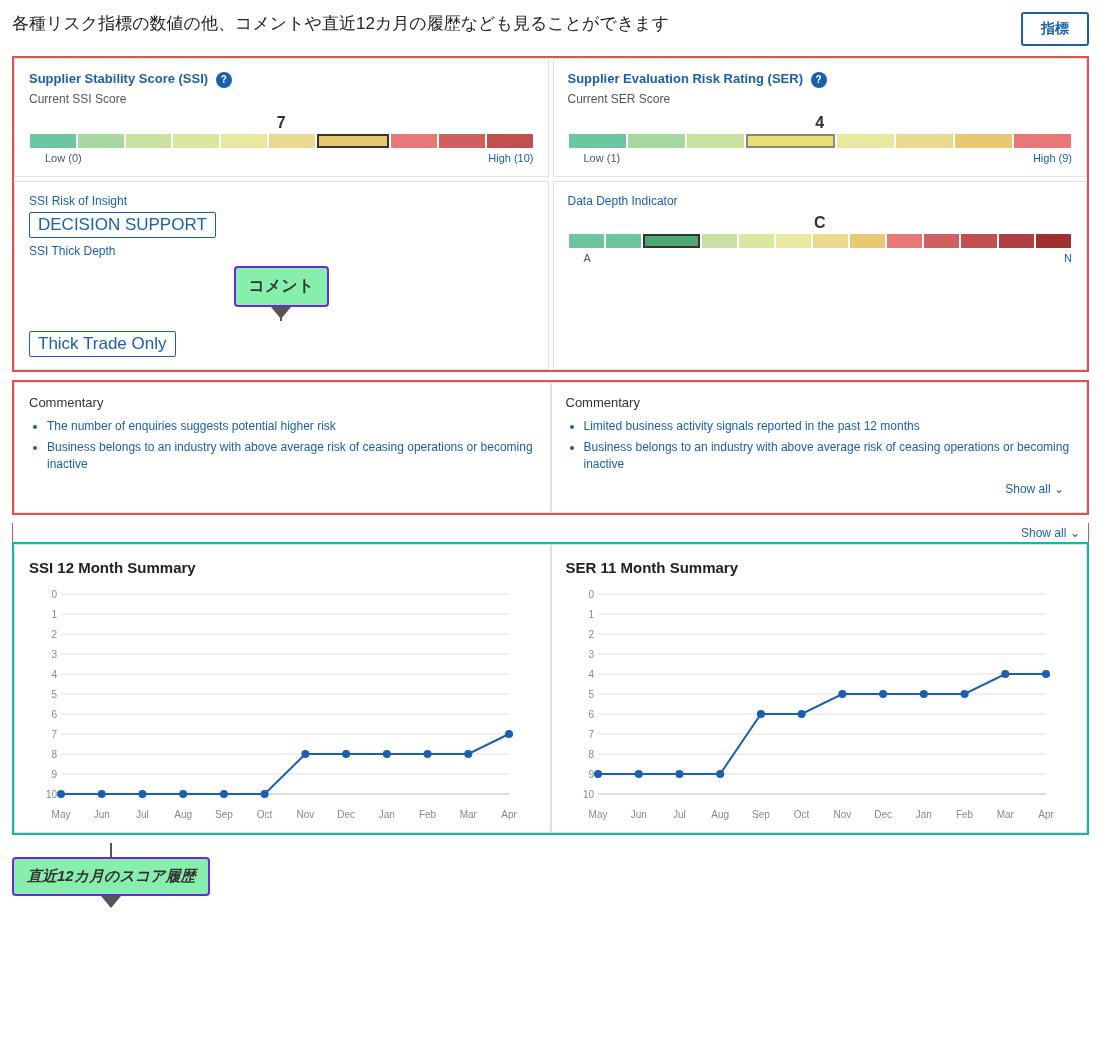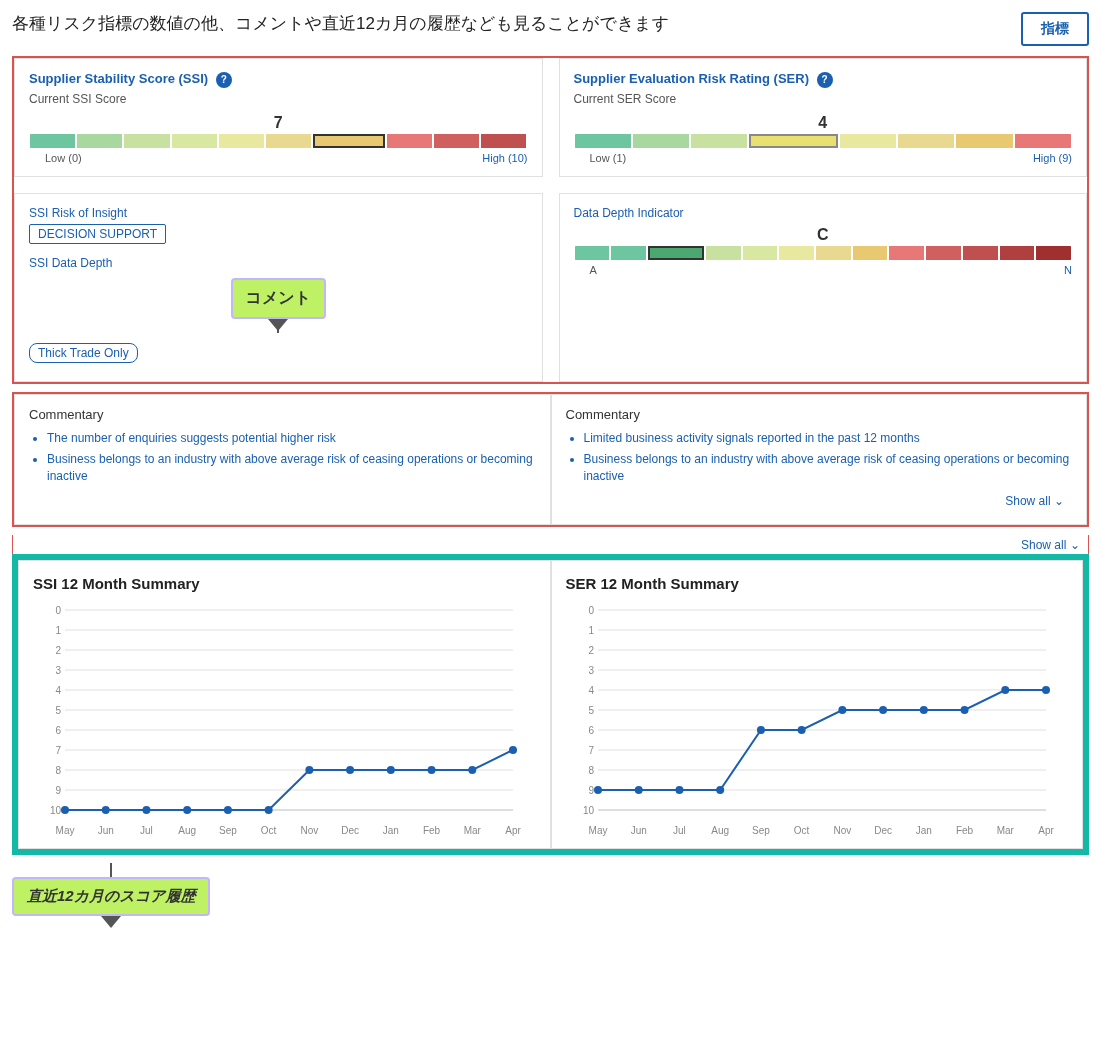--- a/index.html
+++ b/index.html
@@ -30,21 +30,21 @@
       background: #fff;
       padding: 6px 18px;
       font-size: 14px;
       font-weight: bold;
       cursor: pointer;
       border-radius: 3px;
     }
     .main-grid {
       display: grid;
       grid-template-columns: 1fr 1fr;
-      gap: 16px;
+      gap: 4px;
       border: 2px solid #d9534f;
       margin-bottom: 8px;
     }
     .cell {
       padding: 12px 14px;
       border: 1px solid #e0e0e0;
     }
     .cell-title {
       font-size: 13px;
       color: #1a5fb0;
@@ -80,23 +80,22 @@
       font-size: 11px;
       color: #555;
       padding-left: 16px;
     }
     .gauge-labels .high { color: #1a5fb0; }
     .badge {
       display: inline-block;
       border: 1px solid #1a5fb0;
       color: #1a5fb0;
       padding: 2px 8px;
-      font-size: 12px;
+      font-size: 17px;
       border-radius: 2px;
-      margin-bottom: 6px;
     }
     .section-label {
       font-size: 12px;
       color: #1a5fb0;
       margin-bottom: 4px;
     }
     .commentary-section {
       border: 2px solid #d9534f;
       display: grid;
       grid-template-columns: 1fr 1fr;
@@ -123,44 +122,44 @@
       line-height: 1.4;
     }
     .show-all {
       text-align: right;
       font-size: 12px;
       color: #1a5fb0;
       padding: 2px 8px 4px;
       cursor: pointer;
     }
     .chart-section {
-      border: 6px solid #14b8a6;
+      border: 2px solid #14b8a6;
       display: grid;
       grid-template-columns: 1fr 1fr;
       margin-bottom: 4px;
     }
     .chart-cell {
       padding: 14px 14px 8px;
       border: 1px solid #e0e0e0;
       position: relative;
     }
     .chart-title {
       font-size: 15px;
       font-weight: bold;
       color: #222;
       margin-bottom: 8px;
     }
     svg { display: block; }
     .callout-box {
       display: inline-block;
-      border: 2px solid #c4b5fd;
+      border: 2px solid #6d28d9;
       padding: 8px 13px;
       font-size: 16px;
       font-weight: bold;
-      background: #bef264;
+      background: #86efac;
       position: relative;
       border-radius: 4px;
     }
     .callout-box::after {
       content: '';
       display: block;
       width: 0; height: 0;
       border-left: 10px solid transparent;
       border-right: 10px solid transparent;
       border-top: 12px solid #555;
@@ -245,30 +244,30 @@
       <div class="gauge-labels">
         <span>Low (1)</span>
         <span class="high">High (9)</span>
       </div>
     </div>
   </div>
 
   <div class="cell">
     <div class="section-label">SSI Risk of Insight</div>
     <div class="badge">DECISION SUPPORT</div>
-    <div class="section-label" style="margin-top:6px;">SSI Data Depth</div>
+    <div class="section-label" style="margin-top:6px;">SSI Thick Depth</div>
     <div class="callout-wrapper">
       <div style="display:flex;flex-direction:column;align-items:center;margin-top:2px;">
         <div class="callout-box">
           <span>コメント</span>
         </div>
         <div class="callout-arrow-line"></div>
       </div>
     </div>
-    <div class="badge" style="margin-top:4px;border-radius:8px;">Thick Trade Only</div>
+    <div class="badge" style="margin-top:4px;">Thick Trade Only</div>
   </div>
 
   <div class="cell">
     <div class="section-label">Data Depth Indicator</div>
     <div style="position:relative;text-align:center;margin-top:6px;">
       <div class="score-display" style="margin-bottom:2px;">C</div>
       <div class="gauge-bar" id="ddi-gauge-bar">
           <div class="gauge-segment" style="background: rgb(110, 198, 160);"></div>
           <div class="gauge-segment" style="background: rgb(110, 198, 160);"></div>
           <div class="gauge-segment" style="background: rgb(74, 168, 112); flex: 1.5 1 0%; border: 2px solid rgb(51, 51, 51);"></div>
@@ -367,21 +366,21 @@
         <circle cx="235.63636363636363" cy="210" r="4" fill="#1a5fb0"></circle>
         <circle cx="276.3636363636364" cy="170" r="4" fill="#1a5fb0"></circle>
         <circle cx="317.09090909090907" cy="170" r="4" fill="#1a5fb0"></circle>
         <circle cx="357.8181818181818" cy="170" r="4" fill="#1a5fb0"></circle>
         <circle cx="398.54545454545456" cy="170" r="4" fill="#1a5fb0"></circle>
         <circle cx="439.27272727272725" cy="170" r="4" fill="#1a5fb0"></circle>
         <circle cx="480" cy="150" r="4" fill="#1a5fb0"></circle>
       </svg>
   </div>
   <div class="chart-cell">
-    <div class="chart-title">SER 12 Month Summary</div>
+    <div class="chart-title">SER 11 Month Summary</div>
     <svg id="ser-chart-svg" width="490" height="240">
         <line x1="32" y1="10" x2="480" y2="10" stroke="#e0e0e0" stroke-width="1"></line>
         <text x="28" y="14" text-anchor="end" font-size="10" fill="#888">0</text>
         <line x1="32" y1="30" x2="480" y2="30" stroke="#e0e0e0" stroke-width="1"></line>
         <text x="28" y="34" text-anchor="end" font-size="10" fill="#888">1</text>
         <line x1="32" y1="50" x2="480" y2="50" stroke="#e0e0e0" stroke-width="1"></line>
         <text x="28" y="54" text-anchor="end" font-size="10" fill="#888">2</text>
         <line x1="32" y1="70" x2="480" y2="70" stroke="#e0e0e0" stroke-width="1"></line>
         <text x="28" y="74" text-anchor="end" font-size="10" fill="#888">3</text>
         <line x1="32" y1="90" x2="480" y2="90" stroke="#e0e0e0" stroke-width="1"></line>

